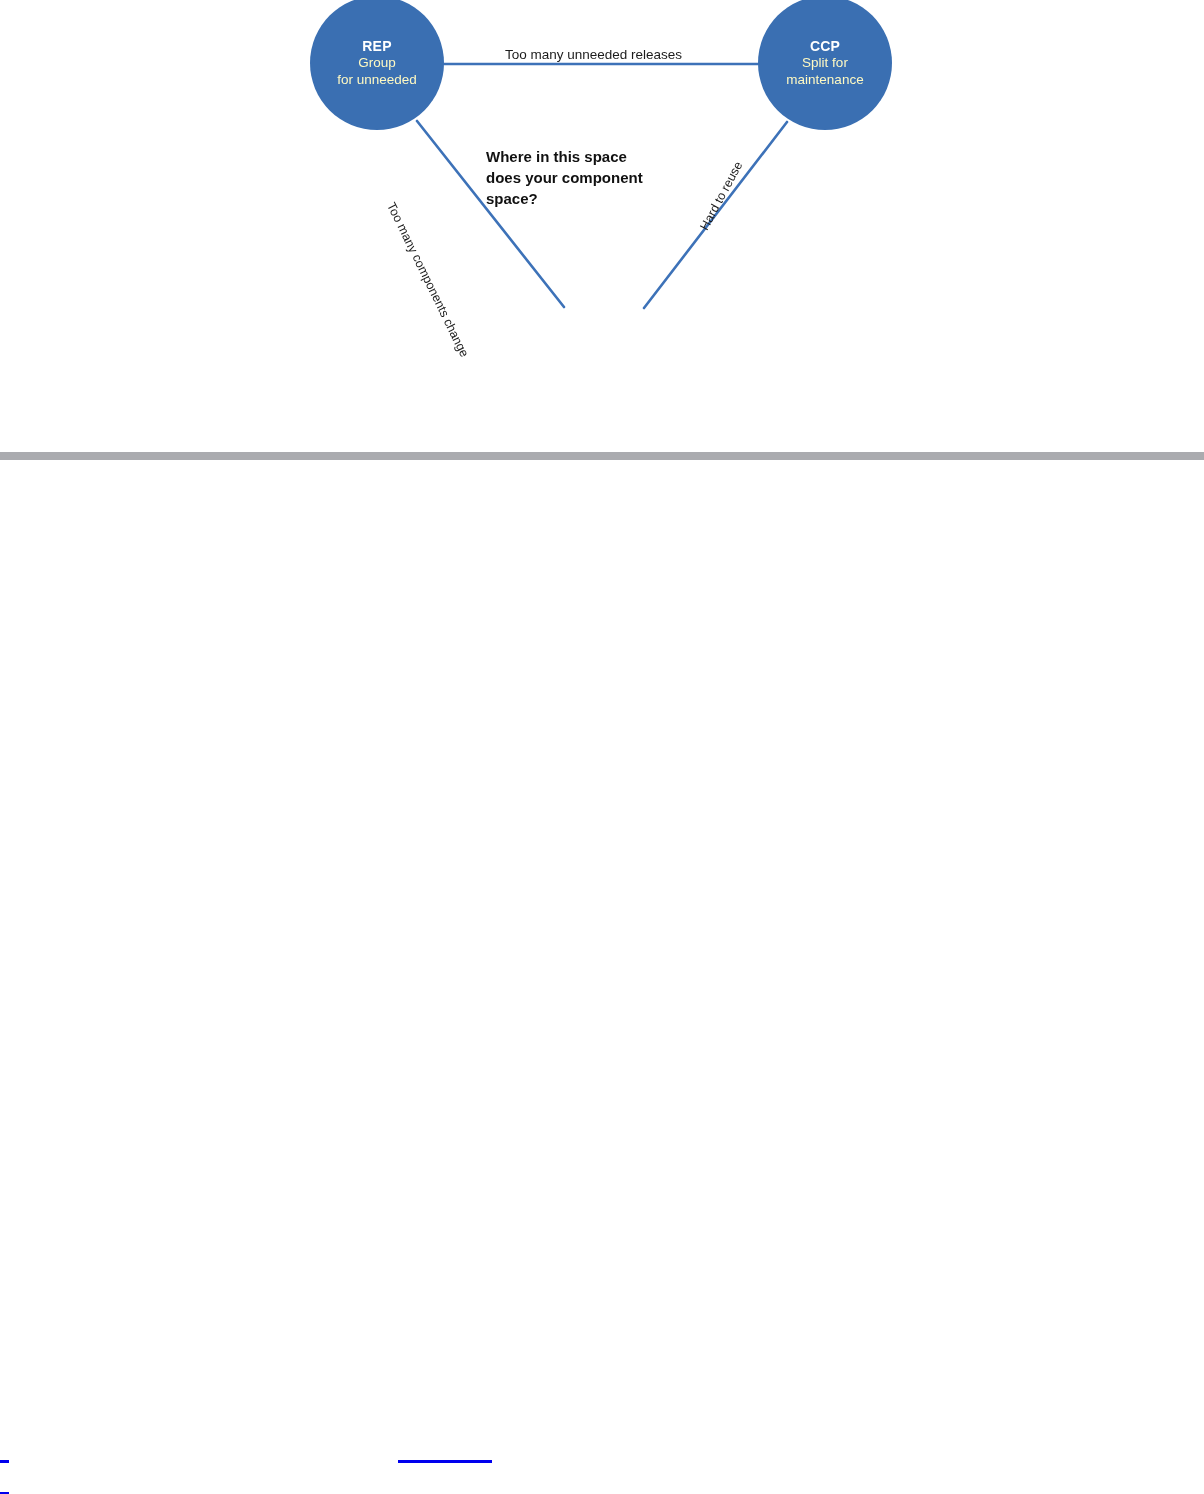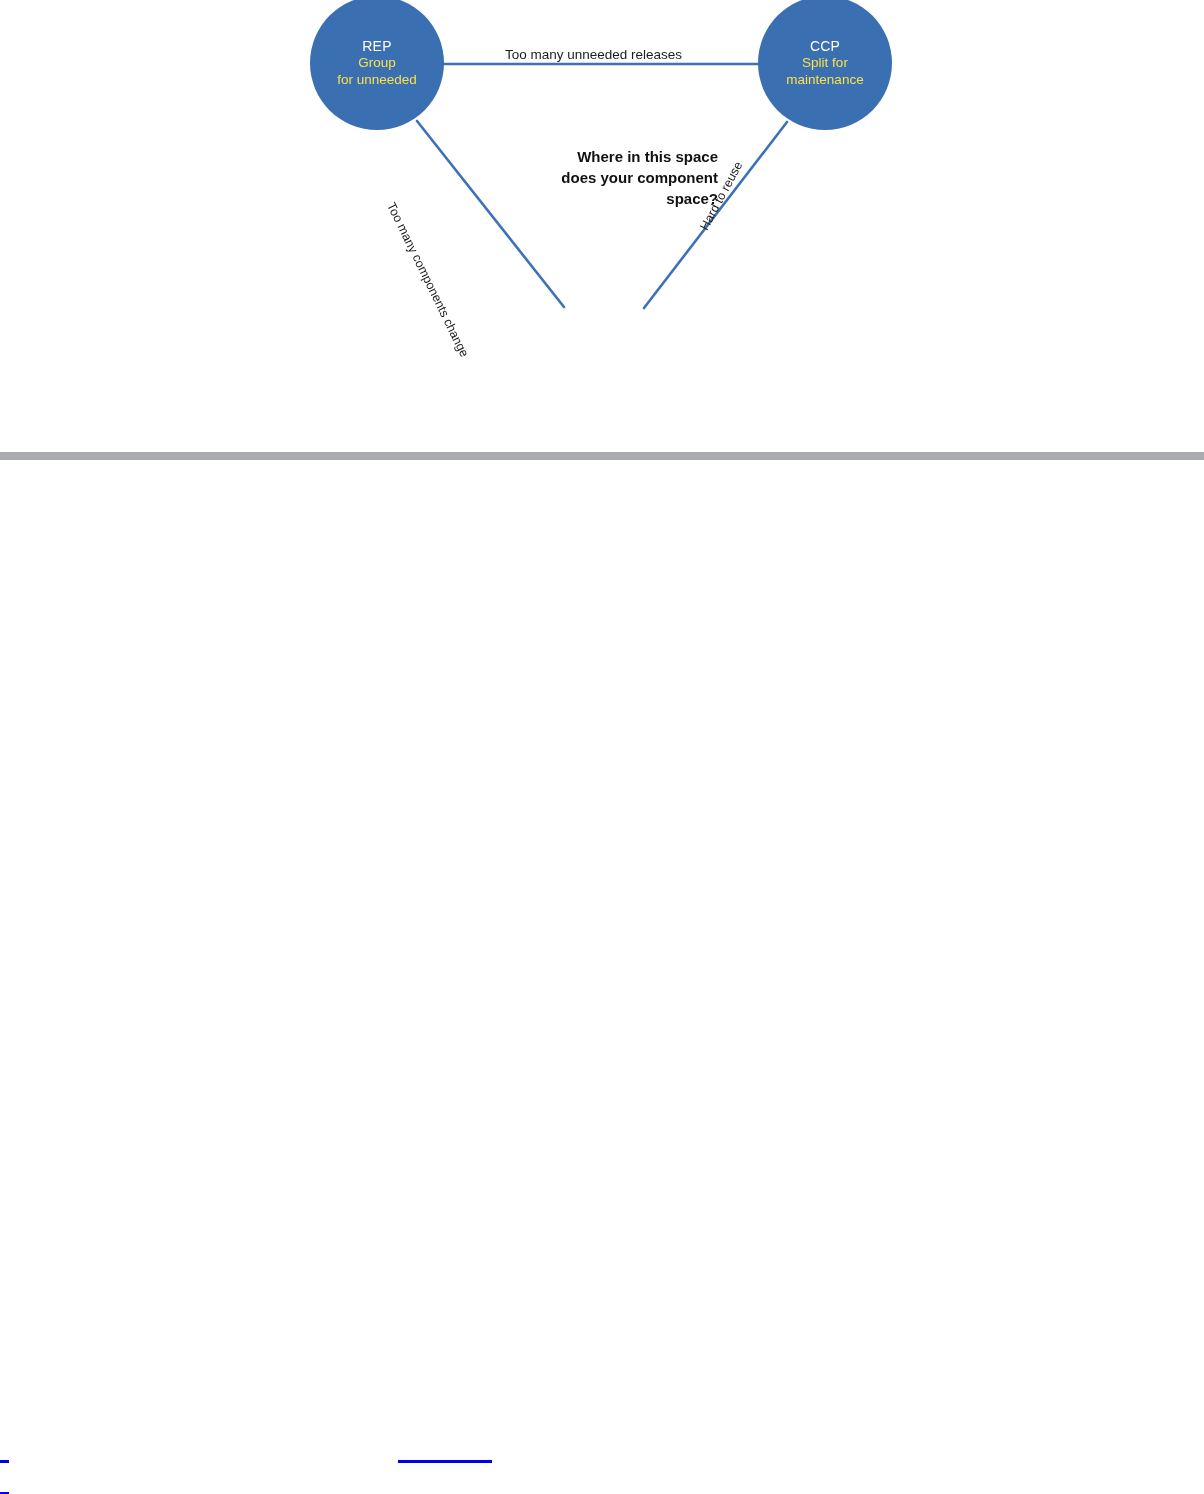--- a/index.html
+++ b/index.html
@@ -41,30 +41,30 @@
     background: #3a6fb2;
     display: flex;
     flex-direction: column;
     align-items: center;
     justify-content: center;
     text-align: center;
     color: #ffffff;
     box-sizing: border-box;
   }
   .node-title {
-    font-weight: normal;
+    font-weight: bold;
     font-size: 14px;
     line-height: 17px;
     letter-spacing: 0.2px;
   }
   .node-sub {
     font-size: 13.5px;
     line-height: 16.5px;
     font-weight: normal;
-    color: #fde047;
+    color: #fef9c3;
   }
 
   #node-rep {
     left: 310px;
     top: -4px;
     width: 134px;
     height: 134px;
   }
   #node-ccp {
     left: 758px;
@@ -78,21 +78,21 @@
     width: 134px;
     height: 134px;
   }
 
   
   #center-question {
     position: absolute;
     left: 486px;
     top: 146px;
     width: 232px;
-    text-align: right;
+    text-align: left;
     font-size: 15px;
     line-height: 21px;
     font-weight: bold;
     color: #111111;
   }
 
   
   .edge-label {
     position: absolute;
     font-size: 13px;

